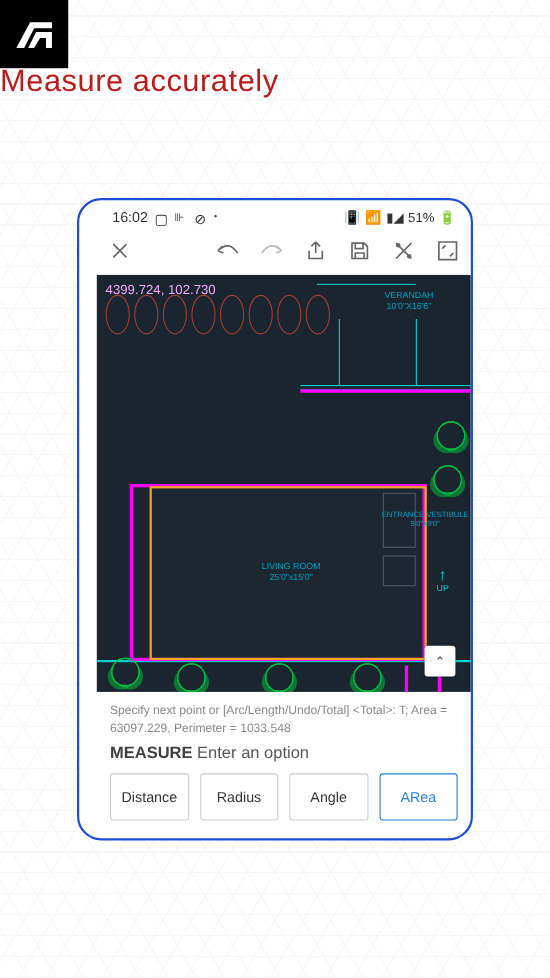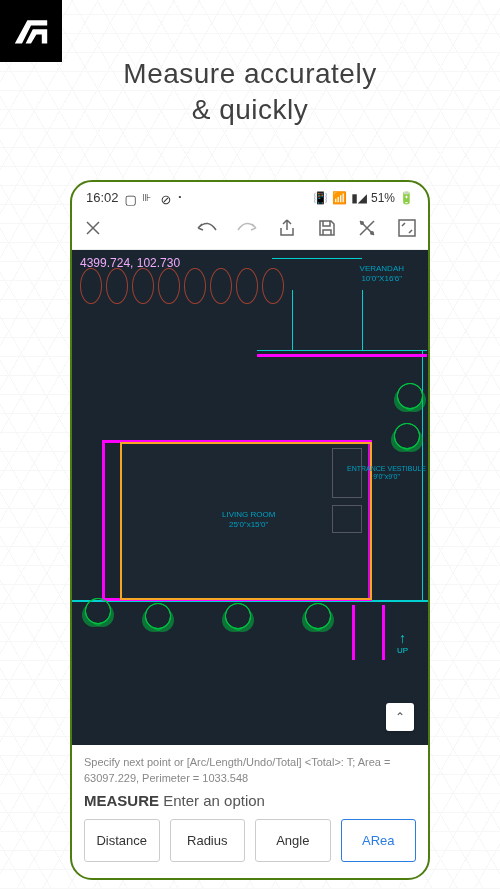--- a/index.html
+++ b/index.html
@@ -31,43 +31,44 @@
       background: #000;
       display: flex;
       align-items: center;
       justify-content: center;
       z-index: 2;
     }
     .logo-box svg { width: 36px; height: 30px; }
     
     .headline {
       position: relative;
-      text-align: center;
+      text-align: left;
       padding-top: 56px;
       font-size: 28px;
       font-weight: 400;
       line-height: 1.3;
-      color: #404040;
+      color: #b91c1c;
       z-index: 2;
       letter-spacing: 0.5px;
     }
     
     .phone {
       position: absolute;
       top: 180px;
       left: 70px;
       width: 360px;
-      height: 700px;
+      height: 584px;
       background: #fff;
       border-radius: 22px;
-      border: 2px solid #4d7c0f;
+      border: 2px solid #1d4ed8;
       overflow: hidden;
       z-index: 2;
       display: flex;
       flex-direction: column;
+      padding-left: 16px;
     }
     
     .statusbar {
       display: flex;
       justify-content: space-between;
       align-items: center;
       padding: 8px 14px 4px 14px;
       font-size: 13px;
       color: #333;
     }
@@ -184,21 +185,20 @@
 <div class="triangle-pattern"></div>
 
 <div class="logo-box">
   <svg viewBox="0 0 40 32">
     <path d="M 2 30 L 16 4 L 38 4 L 38 10 L 20 10 L 10 30 Z M 14 30 L 22 14 L 38 14 L 38 30 L 32 30 L 32 20 L 26 20 L 20 30 Z" fill="#fff"></path>
   </svg>
 </div>
 
 <div class="headline">
   <span>Measure accurately</span><br>
-  <span>&amp; quickly</span>
 </div>
 
 <div class="phone">
 
   <div class="statusbar">
     <div class="statusbar-left">
       <span>16:02</span>
       <span class="status-icon">▢</span>
       <span class="status-icon" style="font-size:10px">⊪</span>
       <span class="status-icon">⊘</span>
@@ -261,21 +261,21 @@
       <div class="ellipse"></div>
         <div class="ellipse"></div>
         <div class="ellipse"></div>
       <div class="ellipse"></div>
         <div class="ellipse"></div>
         <div class="ellipse"></div>
       <div class="ellipse"></div>
         <div class="ellipse"></div>
     </div>
 
-    <div class="room-label" style="top:14px; right:24px;">
+    <div class="room-label" style="top:14px; right:34px;">
       <div>VERANDAH</div>
       <div>10'0"X16'6"</div>
     </div>
 
     <div class="cyan-line" style="top:8px; left:200px; width:90px;"></div>
     <div class="cyan-line" style="top:40px; left:220px; width:1px; height:60px;"></div>
     <div class="cyan-line" style="top:40px; left:290px; width:1px; height:60px;"></div>
     <div class="cyan-line" style="top:100px; left:185px; width:170px;"></div>
     <div class="cyan-line" style="top:104px; left:185px; width:170px;"></div>
     <div class="cyan-line" style="top:100px; left:350px; width:1px; height:250px;"></div>

